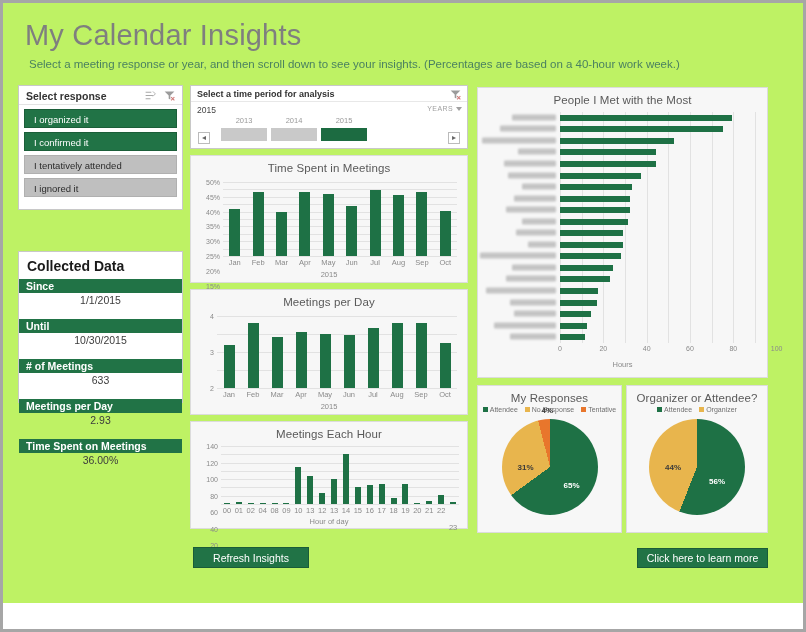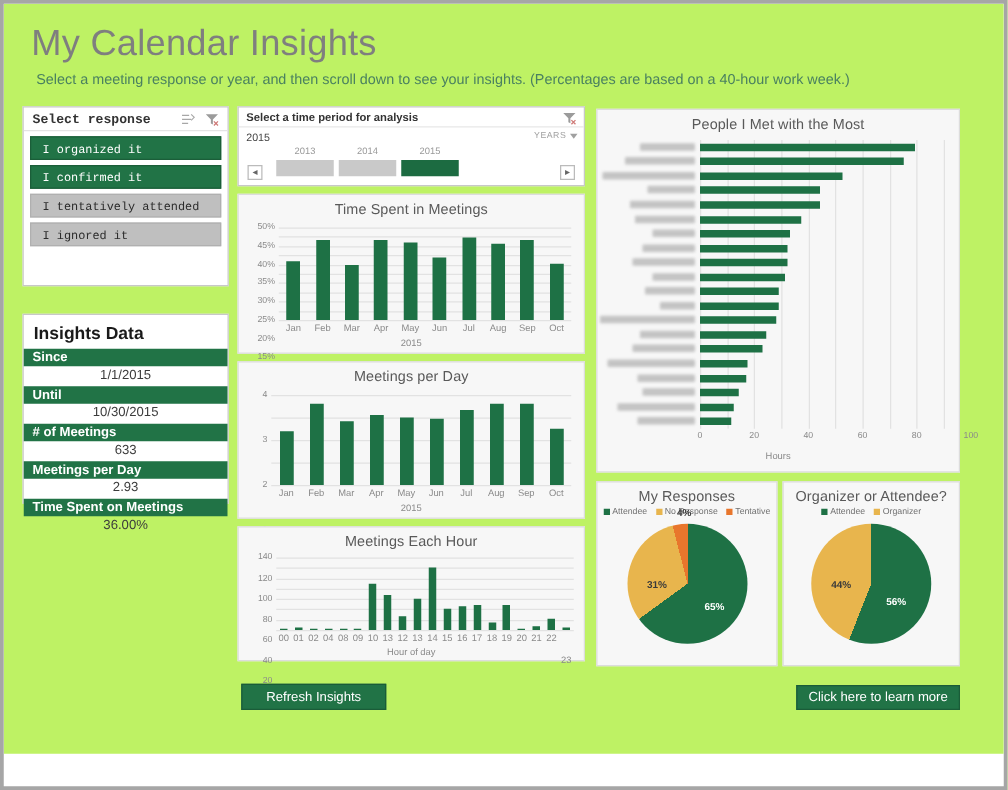--- a/index.html
+++ b/index.html
@@ -34,21 +34,21 @@
     position: absolute;
     background: #ffffff;
     border: 1px solid #c8c8c8;
   }
   .chart-panel {
     background: #f7f7f7;
     border: 1px solid #dcdcdc;
   }
 
   
-  #slicer-response { left: 15px; top: 82px; width: 165px; height: 144px; font-family: Liberation Mono, monospace; }
+  #slicer-response { left: 15px; top: 82px; width: 165px; height: 125px; }
   .slicer-head {
     height: 19px; position: relative;
     border-bottom: 1px solid #e3e3e3;
   }
   .slicer-title {
     position: absolute; left: 7px; top: 4px;
     font-size: 10.5px; font-weight: bold; color: #333;
   }
   .slicer-icons { position: absolute; right: 6px; top: 3px; display: flex; gap: 6px; }
   .ico { width: 13px; height: 13px; display: block; opacity: .75; }
@@ -92,21 +92,21 @@
   
   #collected { left: 15px; top: 248px; width: 165px; height: 152px; }
   .cd-title { font-size: 14px; font-weight: bold; color: #1a1a1a; padding: 6px 0 4px 8px; }
   .cd-row-label {
     background: #217346; color: #ffffff;
     font-size: 10.5px; font-weight: bold;
     padding: 1px 0 1px 7px; margin-top: 1px;
   }
   .cd-row-value {
     text-align: center; font-size: 10.5px; color: #3c3c3c;
-    padding: 1px 0 2px 0;
+    padding: 1px 0 12px 0;
   }
 
   
   .chart-title {
     text-align: center; font-size: 11.5px; color: #595959;
     padding-top: 6px; letter-spacing: .1px;
   }
   .plot { position: absolute; }
   .gridline { position: absolute; left: 0; right: 0; height: 1px; background: #e2e2e2; }
   .ytick { position: absolute; right: 100%; margin-right: 3px; font-size: 7px; color: #8a8a8a;
@@ -229,21 +229,21 @@
         <div class="tl-block"></div>
         <div class="tl-block"></div>
         <div class="tl-block on"></div>
       </div>
       <div class="tl-arrow l">◂</div>
       <div class="tl-arrow r">▸</div>
     </div>
   </div>
 
   <div class="panel" id="collected">
-    <div class="cd-title">Insights Data</div>
+    <div class="cd-title">Collected Data</div>
     <div class="cd-row-label">Since</div>
     <div class="cd-row-value">1/1/2015</div>
     <div class="cd-row-label">Until</div>
     <div class="cd-row-value">10/30/2015</div>
     <div class="cd-row-label"># of Meetings</div>
     <div class="cd-row-value">633</div>
     <div class="cd-row-label">Meetings per Day</div>
     <div class="cd-row-value">2.93</div>
     <div class="cd-row-label">Time Spent on Meetings</div>
     <div class="cd-row-value">36.00%</div>

